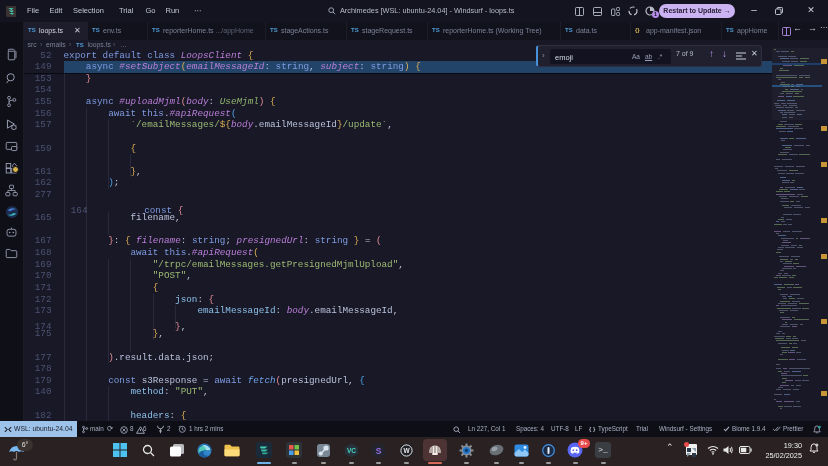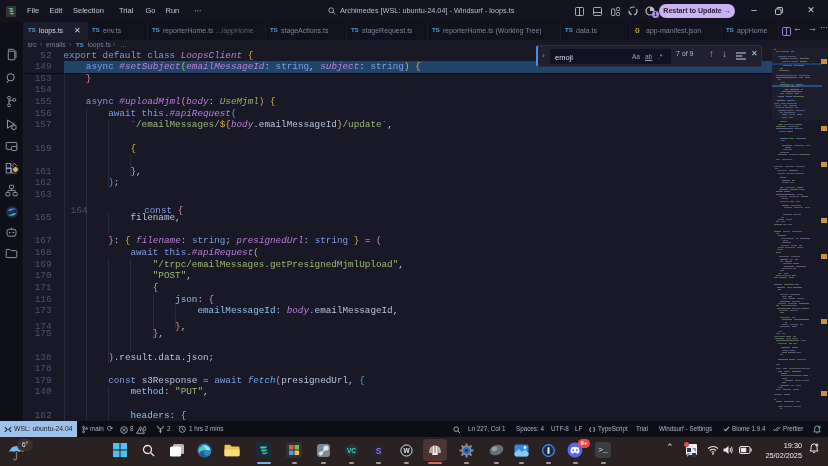--- a/index.html
+++ b/index.html
@@ -228,33 +228,33 @@
       <div class="row" style="top:11.62px;"><span class="ln">149</span><span class="code"><span class="w">    </span><span class="k">async </span><span class="f">#setSubject</span><span class="g">(</span><span class="f">emailMessageId</span><span class="w">: </span><span class="k">string</span><span class="w">, </span><span class="f">subject</span><span class="w">: </span><span class="k">string</span><span class="g">)</span><span class="w"> </span><span class="g">{</span></span></div>
       <div class="abs" style="left:0;top:23.23px;width:804px;height:1px;background:#0a0a12;"></div>
       <div class="row" style="top:23.30px;"><span class="ln">153</span><span class="code"><span class="w">    </span><span class="o">}</span></span></div>
       <div class="row" style="top:34.92px;"><span class="ln">154</span><span class="code"></span></div>
       <div class="row" style="top:46.53px;"><span class="ln">155</span><span class="code"><span class="w">    </span><span class="k">async </span><span class="f">#uploadMjml</span><span class="o">(</span><span class="f">body</span><span class="w">: </span><span class="t">UseMjml</span><span class="o">)</span><span class="w"> </span><span class="g">{</span></span></div>
       <div class="row" style="top:58.15px;"><span class="ln">156</span><span class="code"><span class="w">        </span><span class="k">await this</span><span class="w">.</span><span class="f">#apiRequest</span><span class="b">(</span></span></div>
       <div class="row" style="top:69.77px;"><span class="ln">157</span><span class="code"><span class="w">            </span><span class="s">`/emailMessages/</span><span class="g">${</span><span class="f">body</span><span class="w">.emailMessageId</span><span class="g">}</span><span class="s">/update`</span><span class="w">,</span></span></div>
       <div class="row" style="top:93.00px;"><span class="ln">159</span><span class="code"><span class="w">            </span><span class="g">{</span></span></div>
       <div class="row" style="top:116.24px;"><span class="ln">161</span><span class="code"><span class="w">            </span><span class="g">}</span><span class="w">,</span></span></div>
       <div class="row" style="top:127.85px;"><span class="ln">162</span><span class="code"><span class="w">        </span><span class="b">)</span><span class="w">;</span></span></div>
-      <div class="row" style="top:139.47px;"><span class="ln">163</span><span class="code"></span></div>
+      <div class="row" style="top:139.47px;"><span class="ln">277</span><span class="code"></span></div>
       <div class="row" style="top:155px;margin-left:36px;"><span class="ln">164</span><span class="code"><span class="w">        </span><span class="k">const </span><span class="o">{</span></span></div>
       <div class="row" style="top:162.70px;"><span class="ln">165</span><span class="code"><span class="w">            </span><span class="w">filename,</span></span></div>
       <div class="row" style="top:185.94px;"><span class="ln">167</span><span class="code"><span class="w">        </span><span class="o">}</span><span class="w">: </span><span class="g">{</span><span class="w"> </span><span class="f">filename</span><span class="w">: </span><span class="k">string</span><span class="w">; </span><span class="f">presignedUrl</span><span class="w">: </span><span class="k">string</span><span class="w"> </span><span class="g">}</span><span class="w"> = </span><span class="o">(</span></span></div>
       <div class="row" style="top:197.56px;"><span class="ln">168</span><span class="code"><span class="w">            </span><span class="k">await this</span><span class="w">.</span><span class="f">#apiRequest</span><span class="g">(</span></span></div>
       <div class="row" style="top:209.17px;"><span class="ln">169</span><span class="code"><span class="w">                </span><span class="s">"/trpc/emailMessages.getPresignedMjmlUpload"</span><span class="w">,</span></span></div>
       <div class="row" style="top:220.79px;"><span class="ln">170</span><span class="code"><span class="w">                </span><span class="s">"POST"</span><span class="w">,</span></span></div>
       <div class="row" style="top:232.41px;"><span class="ln">171</span><span class="code"><span class="w">                </span><span class="g">{</span></span></div>
-      <div class="row" style="top:244.02px;"><span class="ln">116</span><span class="code"><span class="w">                    </span><span class="p">json</span><span class="w">: </span><span class="o">{</span></span></div>
+      <div class="row" style="top:244.02px;"><span class="ln">172</span><span class="code"><span class="w">                    </span><span class="p">json</span><span class="w">: </span><span class="o">{</span></span></div>
       <div class="row" style="top:255.64px;"><span class="ln">173</span><span class="code"><span class="w">                        </span><span class="p">emailMessageId</span><span class="w">: </span><span class="f">body</span><span class="w">.emailMessageId,</span></span></div>
       <div class="row" style="top:271px;"><span class="ln">174</span><span class="code"><span class="w">                    </span><span class="o">}</span><span class="w">,</span></span></div>
       <div class="row" style="top:278.87px;"><span class="ln">175</span><span class="code"><span class="w">                </span><span class="g">}</span><span class="w">,</span></span></div>
-      <div class="row" style="top:302.11px;"><span class="ln">138</span><span class="code"><span class="w">        </span><span class="o">)</span><span class="w">.result.data.json;</span></span></div>
+      <div class="row" style="top:302.11px;"><span class="ln">177</span><span class="code"><span class="w">        </span><span class="o">)</span><span class="w">.result.data.json;</span></span></div>
       <div class="row" style="top:313.73px;"><span class="ln">178</span><span class="code"></span></div>
       <div class="row" style="top:325.34px;"><span class="ln">179</span><span class="code"><span class="w">        </span><span class="k">const </span><span class="w">s3Response = </span><span class="k">await </span><span class="fi">fetch</span><span class="o">(</span><span class="w">presignedUrl, </span><span class="b">{</span></span></div>
       <div class="row" style="top:336.96px;"><span class="ln">140</span><span class="code"><span class="w">            </span><span class="p">method</span><span class="w">: </span><span class="s">"PUT"</span><span class="w">,</span></span></div>
       <div class="row" style="top:360.19px;"><span class="ln">182</span><span class="code"><span class="w">            </span><span class="p">headers</span><span class="w">: </span><span class="g">{</span></span></div>
       <div class="guide" style="left:39.50px;top:23.30px;height:348.51px;"></div>
       <div class="guide" style="left:61.83px;top:58.15px;height:313.66px;"></div>
       <div class="guide" style="left:84.16px;top:69.77px;height:69.70px;"></div>
       <div class="guide" style="left:84.16px;top:162.70px;height:23.23px;"></div>
       <div class="guide" style="left:84.16px;top:209.17px;height:104.55px;"></div>
       <div class="guide" style="left:84.16px;top:336.96px;height:34.85px;"></div>

